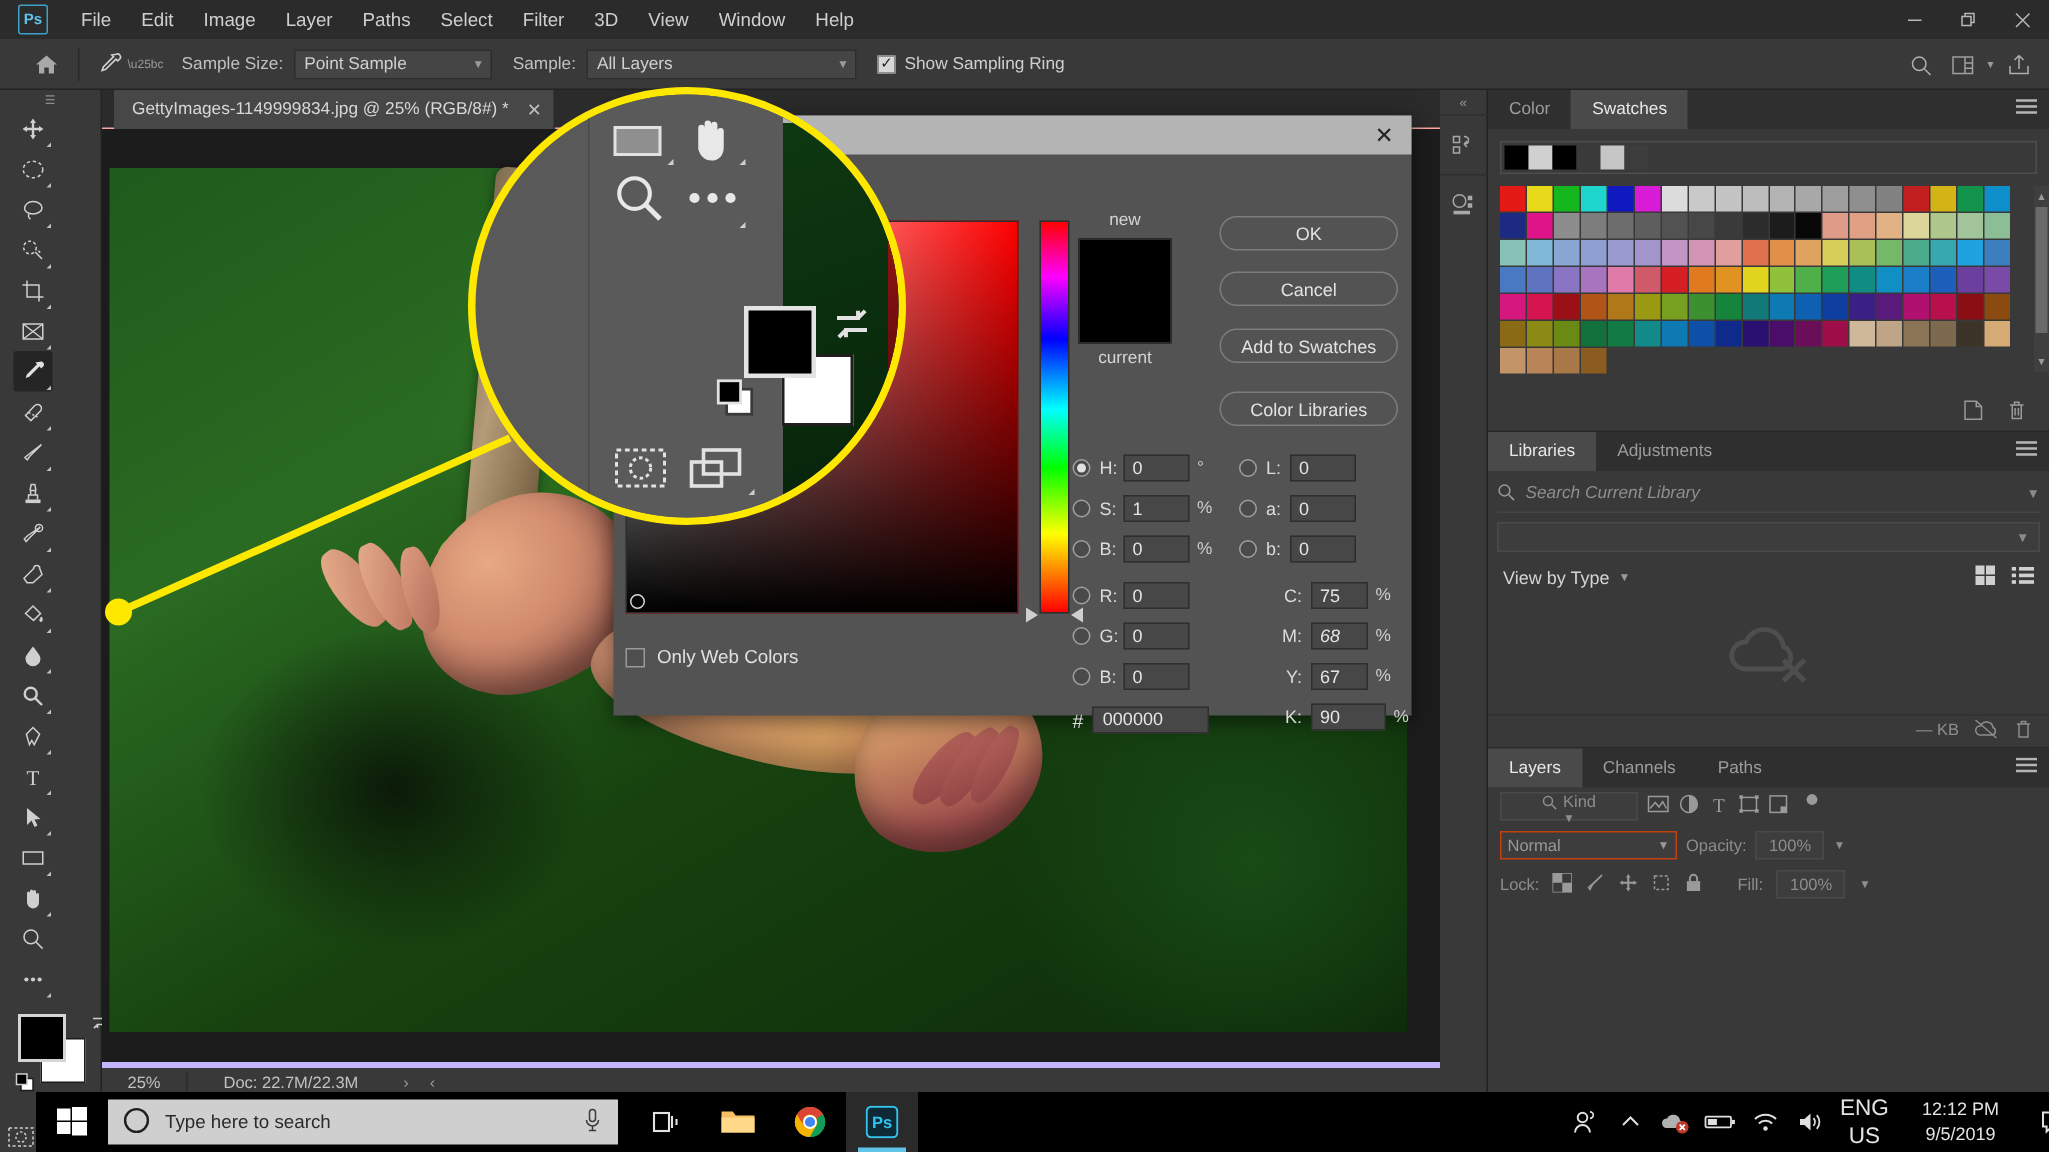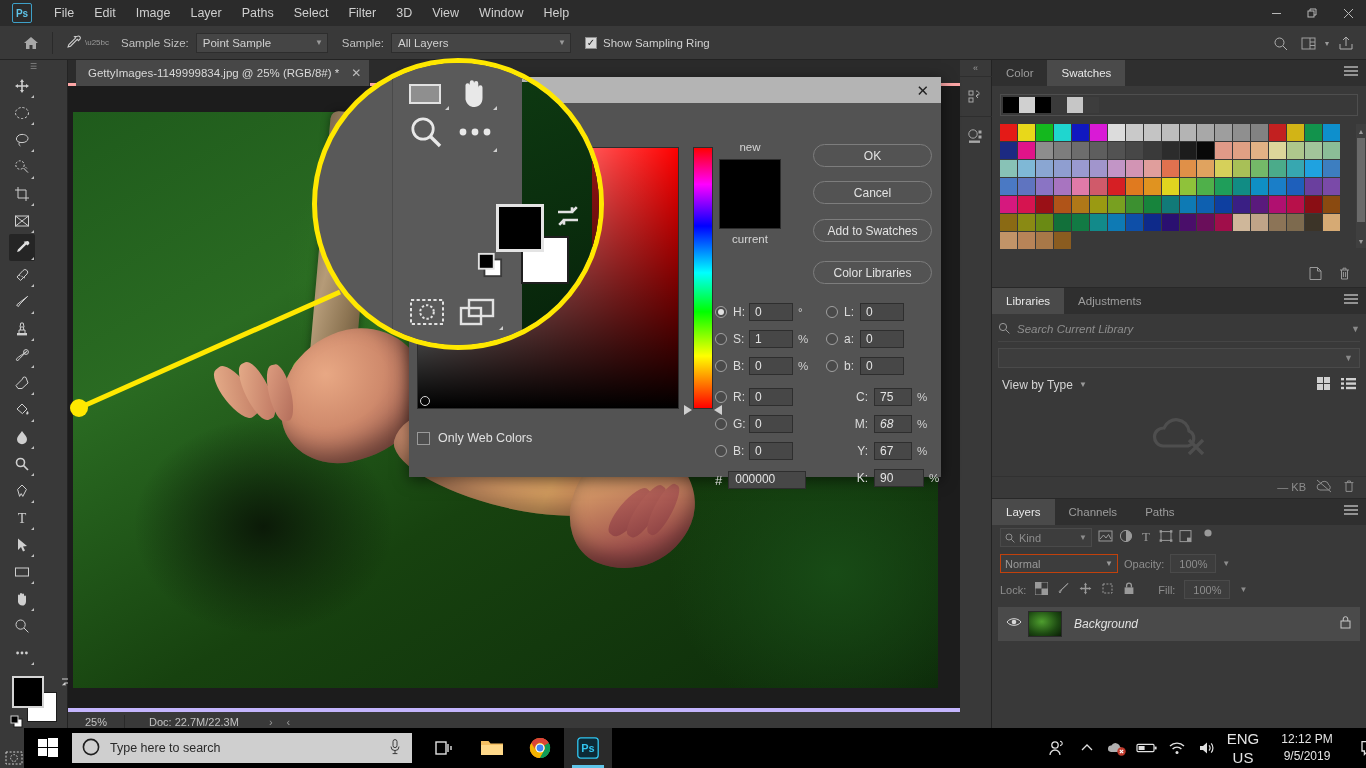--- a/index.html
+++ b/index.html
@@ -85,21 +85,21 @@
     position: absolute; left: 0; top: 0; width: 32px; height: 32px;
     background: #000; border: 2px solid #d5d5d5;
   }
   .sw-swap { position: absolute; right: -14px; top: -2px; color: #cfcfcf; font-size: 13px; }
   .sw-default { position: absolute; left: -2px; bottom: -4px; }
   .tb-bottom { display:flex; justify-content:center; gap:12px; margin-top: 16px; }
 
   
   .doc-tabbar {
     position: absolute; left: 68px; top: 60px; width: 924px; height: 26px;
-    background: #2b2b2b; border-bottom: 3px solid #fca5a5; padding-left: 40px;
+    background: #2b2b2b; border-bottom: 1px solid #fca5a5; padding-left: 40px;
   }
   .doc-tab {
     position: absolute; left: 8px; top: 0; height: 26px;
     background: #474747; display: flex; align-items: center;
     padding: 0 8px 0 12px; font-size: 11.5px; color: #d8d8d8;
     border-right: 1px solid #2b2b2b;
   }
   .doc-tab .x { margin-left: 12px; color: #bdbdbd; font-size: 12px; }
 
   .canvas-wrap {
@@ -288,21 +288,21 @@
     border-bottom: 1px solid #454545; color: #8e8e8e; font-size: 11.5px;
   }
   .lib-select { margin: 6px 6px 0 6px; height: 20px; border: 1px solid #4a4a4a; background:#3d3d3d;
     display:flex; align-items:center; justify-content:flex-end; padding-right:6px; color:#8a8a8a; font-size:9px;}
   .lib-viewrow { display:flex; align-items:center; justify-content:space-between; height:26px; padding: 0 10px; margin-top:4px;}
   .lib-empty { height: 78px; display:flex; flex-direction:column; align-items:center; justify-content:center; color:#4e4e4e;}
   .lib-footer { height: 22px; display:flex; align-items:center; justify-content:flex-end; gap:10px; padding-right:10px; font-size:11px; color:#8d8d8d; border-top:1px solid #313131;}
 
   .lay-filter { display:flex; align-items:center; height: 26px; padding: 0 8px; gap: 6px; }
   .lay-kind { width: 92px; height: 19px; border:1px solid #4a4a4a; background:#3d3d3d; display:flex;align-items:center;
-    color:#8d8d8d; font-size:11px; padding-left:4px; justify-content:space-between; padding-right:4px;}
+    color:#8d8d8d; font-size:11px; padding-left:4px; justify-content:space-between; padding-right:4px;flex-direction:column;}
   .lay-blend { display:flex; align-items:center; height:26px; padding:0 8px; gap:6px; }
   .blend-sel { width: 118px; height:19px; border:1px solid #c2410c; background:#3d3d3d; display:flex;align-items:center;
     color:#9a9a9a; font-size:11px; padding:0 4px; justify-content:space-between;}
   .op-box { width: 46px; height:19px; border:1px solid #4a4a4a; background:#3d3d3d; color:#8d8d8d; font-size:11px;
     display:flex;align-items:center;justify-content:center;}
   .lay-lock { display:flex; align-items:center; height:26px; padding:0 8px; gap:9px; font-size:11px; color:#8d8d8d;}
   .layer-row { display:flex; align-items:center; height:34px; background:#4a4a4a; margin: 4px 6px 0 6px; padding: 0 8px; }
   .layer-thumb { width: 34px; height: 26px; border:1px solid #2a2a2a; margin-left: 6px;
     background: radial-gradient(ellipse at 40% 40%, #4e9e2e 0%, #1d4a12 60%, #0a1d06 100%); }
   .layer-name { margin-left: 12px; font-size: 12px; font-style: italic; color: #e2e2e2; }
@@ -1131,36 +1131,20 @@
           <svg width="12" height="13" viewBox="0 0 12 13">
               <rect x="1.6" y="5.4" width="8.8" height="6.6" fill="#9a9a9a"></rect>
               <path d="M3.6 5.4 V3.6 a2.4 2.4 0 0 1 4.8 0 V5.4" fill="none" stroke="#9a9a9a" stroke-width="1.3"></path>
             </svg>
         </span>
         <span style="margin-left:14px;">Fill:</span>
         <div class="op-box">100%</div>
         <span style="font-size:8px;">▼</span>
       </div>
 
-      <div class="layer-row">
-        <span>
-          <svg width="16" height="12" viewBox="0 0 16 12">
-              <path d="M1 6 C4 1.6 12 1.6 15 6 C12 10.4 4 10.4 1 6 Z" fill="none" stroke="#d8d8d8"></path>
-              <circle cx="8" cy="6" r="2.3" fill="#d8d8d8"></circle>
-            </svg>
-        </span>
-        <div class="layer-thumb"></div>
-        <span class="layer-name">Background</span>
-        <span style="margin-left:auto;">
-          <svg width="13" height="14" viewBox="0 0 13 14">
-              <rect x="2" y="6" width="9" height="7" fill="none" stroke="#c8c8c8"></rect>
-              <path d="M4.2 6 V4 a2.3 2.3 0 0 1 4.6 0 V6" fill="none" stroke="#c8c8c8"></path>
-            </svg>
-        </span>
-      </div>
 
       <div class="layers-footer">
         <span>
           <svg width="16" height="12" viewBox="0 0 16 12">
               <path d="M6 3 H4 a3 3 0 0 0 0 6 H6 M10 3 H12 a3 3 0 0 1 0 6 H10 M5.5 6 H10.5" fill="none" stroke="#8a8a8a" stroke-width="1.3"></path>
             </svg>
         </span>
         <span>
           <svg width="16" height="14" viewBox="0 0 16 14">
               <text x="8" y="12" font-size="13" font-style="italic" font-family="Liberation Serif, serif" text-anchor="middle" fill="#8a8a8a">fx</text>

